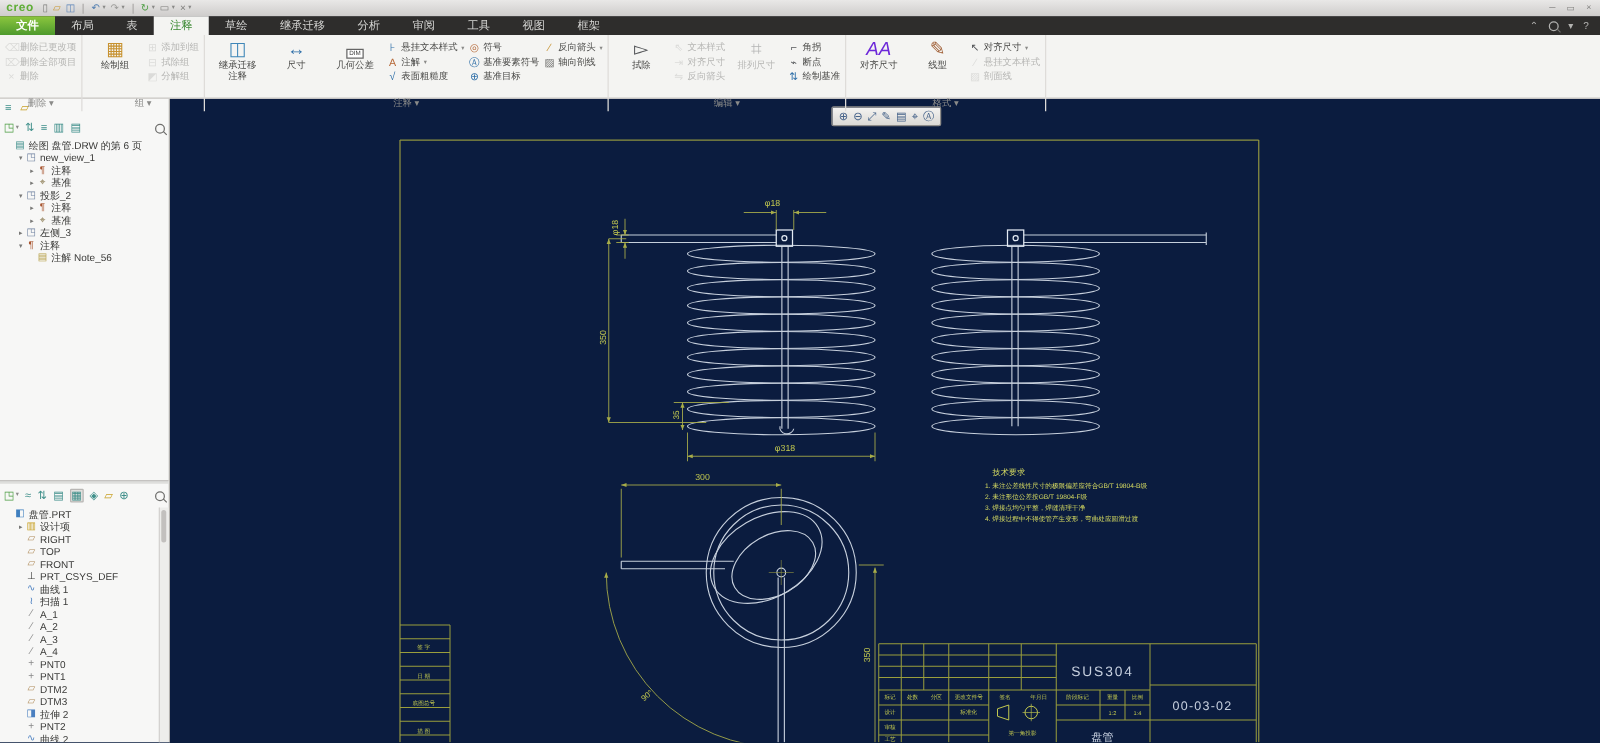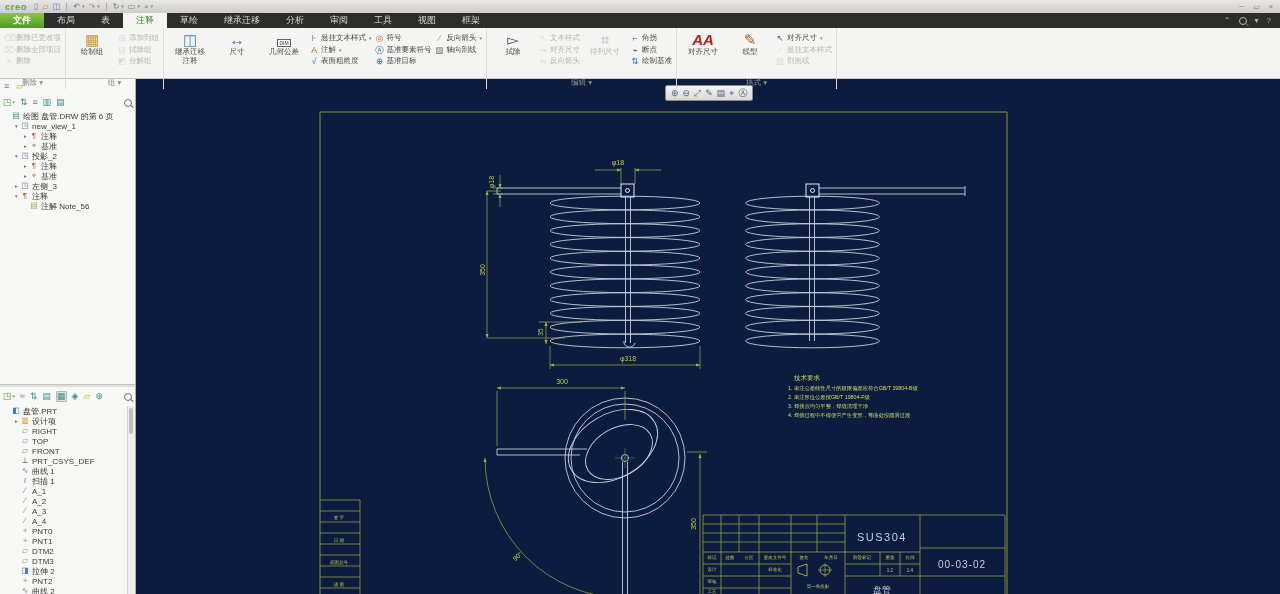--- a/index.html
+++ b/index.html
@@ -218,20 +218,21 @@
         <div class="rsmall">
           <span class="ic" style="color: rgb(199, 146, 48);">∕</span>
           <span>反向箭头</span>
           <span class="caret">▾</span>
         </div>
         <div class="rsmall">
           <span class="ic" style="color: rgb(111, 111, 109);">▨</span>
           <span>轴向剖线</span>
         </div>
       </div>
+      <div class="rgroup-label">注释 ▾</div>
     </div>
     <div class="rgroup">
       <div class="rbig">
         <span class="ic" style="color: rgb(85, 87, 90);">▻</span>
         <div>拭除</div>
       </div>
       <div class="rstack">
         <div class="rsmall disabled">
           <span class="ic">⇖</span>
           <span>文本样式</span>
@@ -260,21 +261,21 @@
         </div>
         <div class="rsmall">
           <span class="ic" style="color: rgb(47, 111, 168);">⇅</span>
           <span>绘制基准</span>
         </div>
       </div>
       <div class="rgroup-label">编辑 ▾</div>
     </div>
     <div class="rgroup">
       <div class="rbig">
-        <span class="ic" style="color: #b91c1c; font-weight: bold; font-style: italic;">AA</span>
+        <span class="ic" style="color: #6d28d9; font-weight: normal; font-style: italic;">AA</span>
         <div>对齐尺寸</div>
       </div>
       <div class="rbig">
         <span class="ic" style="color: rgb(162, 98, 58);">✎</span>
         <div>线型</div>
       </div>
       <div class="rstack">
         <div class="rsmall">
           <span class="ic" style="color: rgb(85, 87, 90);">↖</span>
           <span>对齐尺寸</span>

